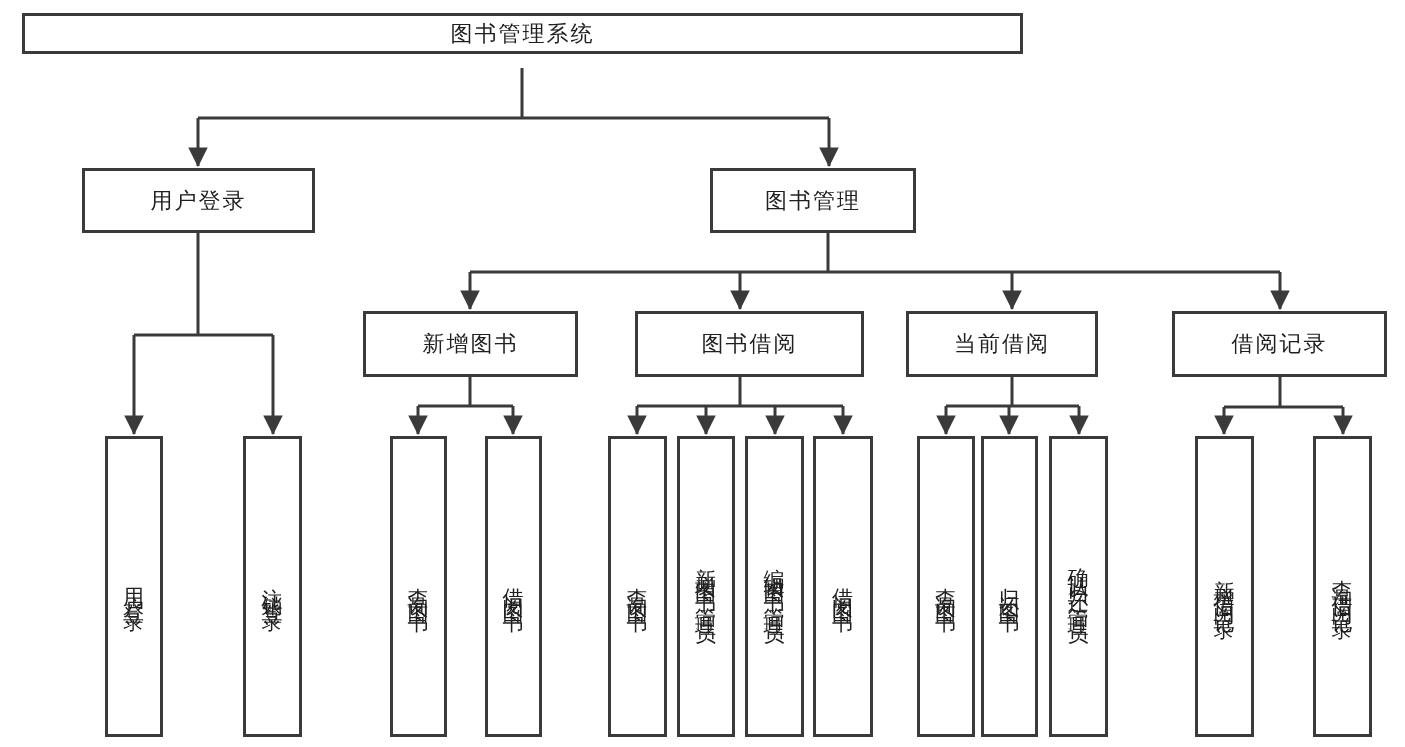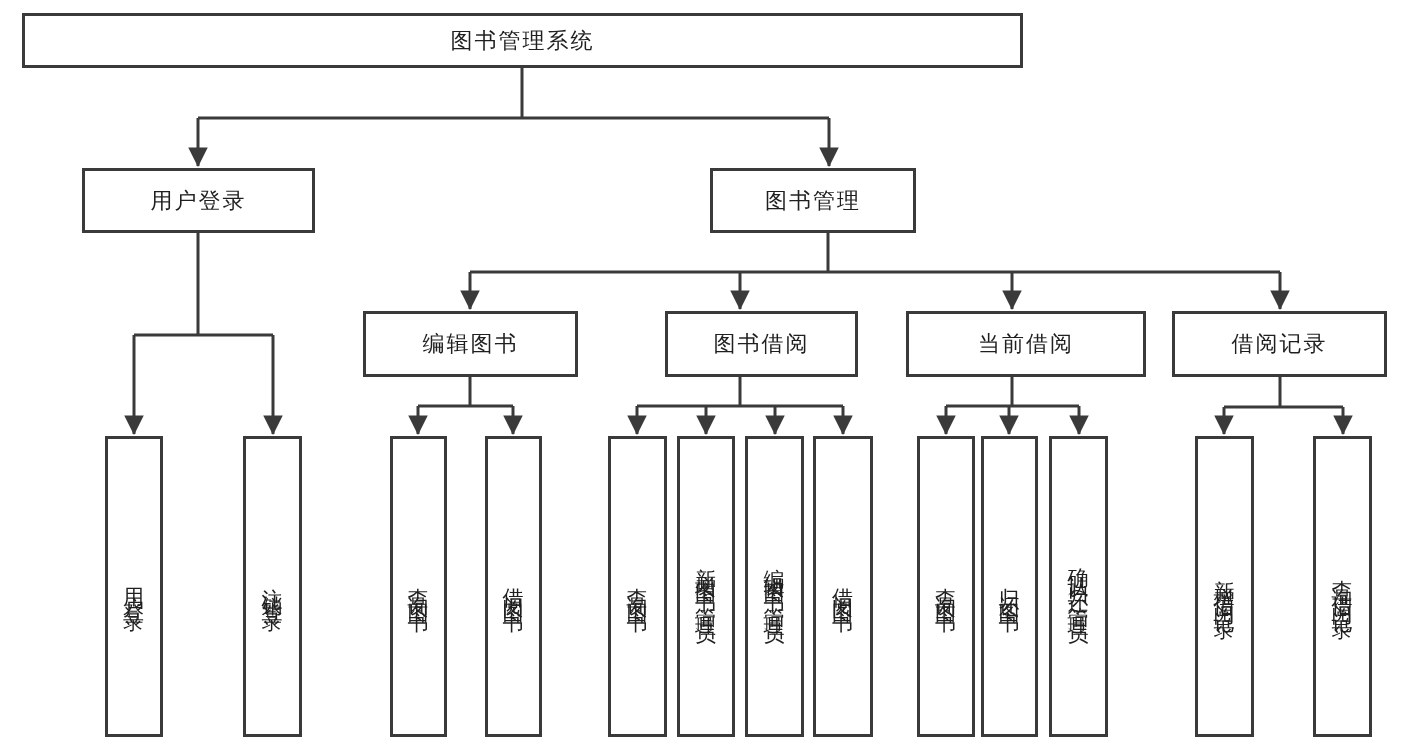--- a/index.html
+++ b/index.html
@@ -87,38 +87,38 @@
       <line x1="946" y1="406" x2="946" y2="434" marker-end="url(#arw)"></line>
       <line x1="1009" y1="406" x2="1009" y2="434" marker-end="url(#arw)"></line>
       <line x1="1079" y1="406" x2="1079" y2="434" marker-end="url(#arw)"></line>
 
       <path d="M1280,377 V407 M1224,407 H1343"></path>
       <line x1="1224" y1="407" x2="1224" y2="434" marker-end="url(#arw)"></line>
       <line x1="1343" y1="407" x2="1343" y2="434" marker-end="url(#arw)"></line>
     </g>
   </svg>
 
-  <div class="box h" style="left:22px; top:13px; width:1001px; height:55px;">
+  <div class="box h" style="left:22px; top:13px; width:1001px; height:41px;">
     <span>图书管理系统</span>
   </div>
 
   <div class="box h" style="left:82px; top:168px; width:233px; height:65px;">
     <span>用户登录</span>
   </div>
   <div class="box h" style="left:710px; top:168px; width:206px; height:65px;">
     <span>图书管理</span>
   </div>
 
   <div class="box h" style="left:363px; top:311px; width:215px; height:66px;">
-    <span>编辑图书</span>
+    <span>新增图书</span>
   </div>
-  <div class="box h" style="left:665px; top:311px; width:193px; height:66px;font-family:Liberation Mono, monospace;">
+  <div class="box h" style="left:635px; top:311px; width:229px; height:66px;font-family:Liberation Mono, monospace;">
     <span>图书借阅</span>
   </div>
-  <div class="box h" style="left:906px; top:311px; width:240px; height:66px;">
+  <div class="box h" style="left:906px; top:311px; width:192px; height:66px;">
     <span>当前借阅</span>
   </div>
   <div class="box h" style="left:1172px; top:311px; width:215px; height:66px;">
     <span>借阅记录</span>
   </div>
 
   <div class="box v" style="left:105px; top:436px; width:58px; height:301px;">
     <span>用户登录</span>
   </div>
   <div class="box v" style="left:243px; top:436px; width:59px; height:301px;">

